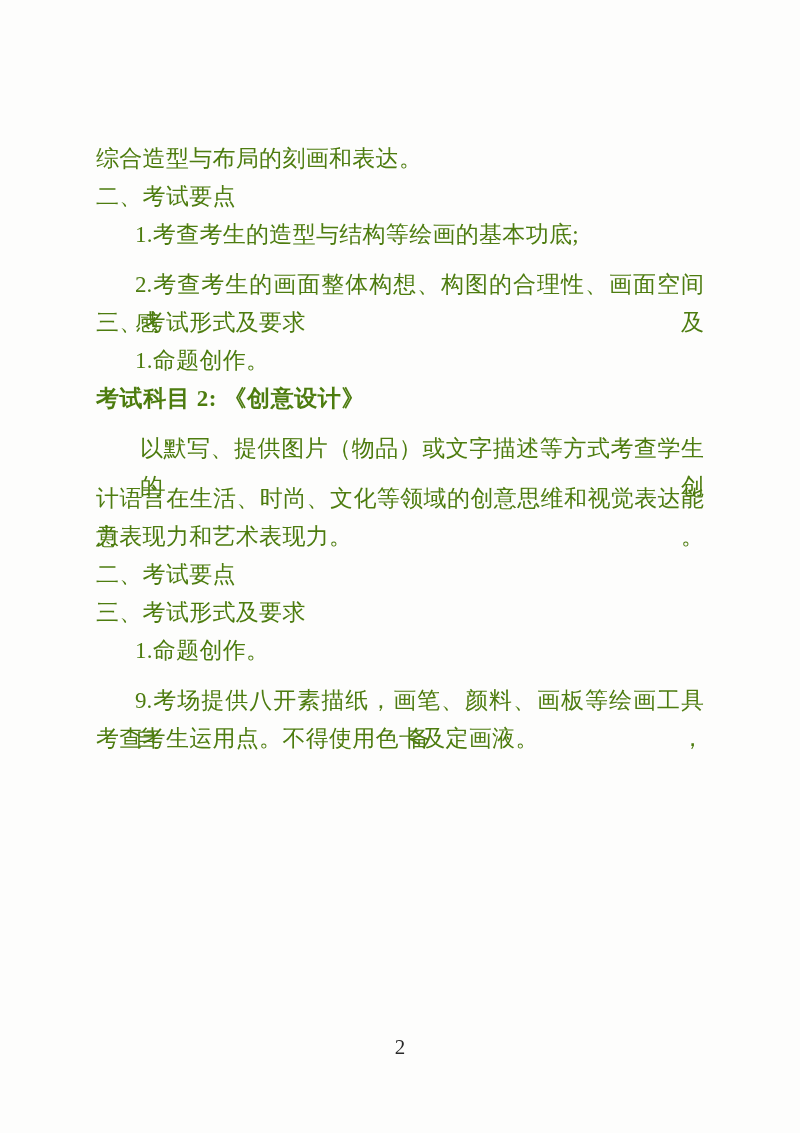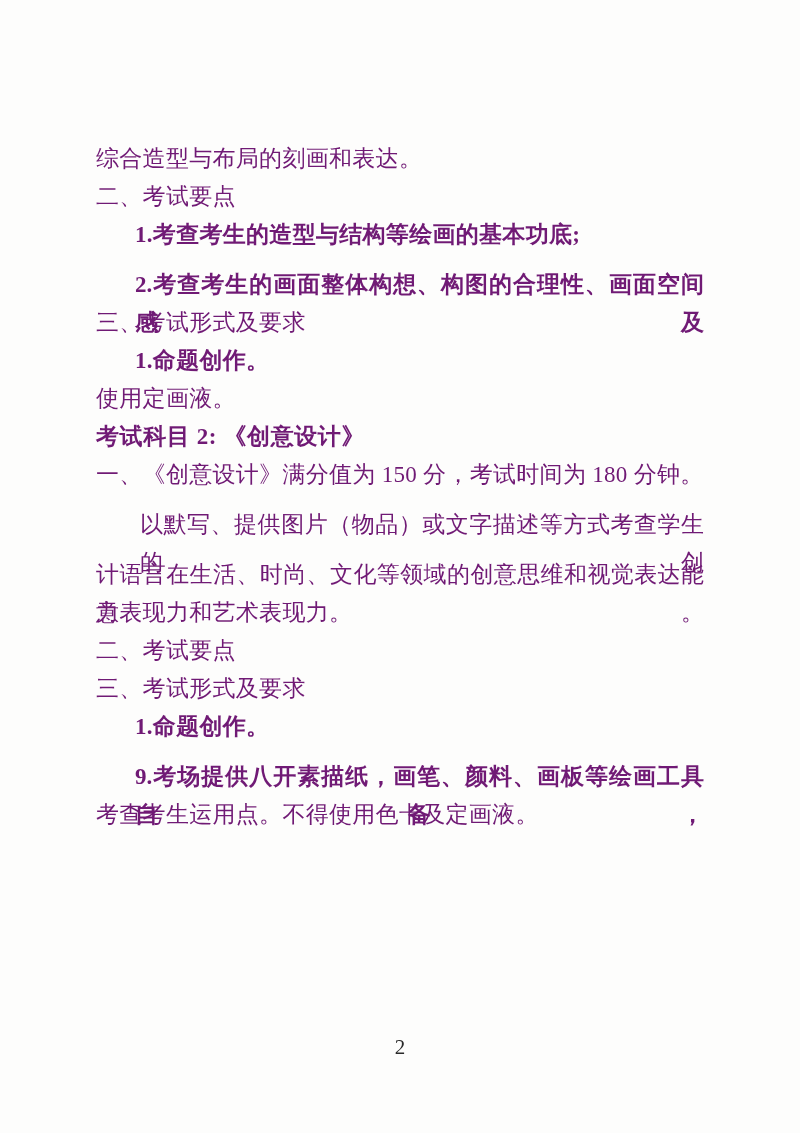--- a/index.html
+++ b/index.html
@@ -18,31 +18,30 @@
     height: 1133px;
     background: #fdfdfc;
     overflow: hidden;
   }
   .content {
     position: absolute;
     left: 96px;
     top: 140px;
     width: 608px;
     font-size: 23px;
-    color: #701a75;
+    color: #4d7c0f;
     -webkit-font-smoothing: antialiased;
   }
   .line {
     height: 38px;
     line-height: 38px;
     letter-spacing: 0.3px;
   }
   .item {
     padding-left: 39px;
-    font-weight: bold;
   }
   .indent {
     padding-left: 44px;
   }
   .just {
     text-align: justify;
     text-align-last: justify;
     text-justify: inter-character;
     letter-spacing: 0;
     margin-top: 12px;
@@ -67,23 +66,21 @@
 <body>
 
 <div class="page">
   <div class="content" id="doc-body">
       <div class="line">综合造型与布局的刻画和表达。</div>
       <div class="line">二、考试要点</div>
       <div class="line item">1.考查考生的造型与结构等绘画的基本功底;</div>
       <div class="line item just">2.考查考生的画面整体构想、构图的合理性、画面空间感及</div>
       <div class="line">三、考试形式及要求</div>
       <div class="line item">1.命题创作。</div>
-      <div class="line">使用定画液。</div>
       <div class="line heading">考试科目 2: 《创意设计》</div>
-      <div class="line">一、《创意设计》满分值为 150 分，考试时间为 180 分钟。</div>
       <div class="line indent just">以默写、提供图片（物品）或文字描述等方式考查学生的创</div>
       <div class="line just">计语言在生活、时尚、文化等领域的创意思维和视觉表达能力。</div>
       <div class="line">意表现力和艺术表现力。</div>
       <div class="line">二、考试要点</div>
       <div class="line">三、考试形式及要求</div>
       <div class="line item">1.命题创作。</div>
       <div class="line item just">9.考场提供八开素描纸，画笔、颜料、画板等绘画工具自备，</div>
       <div class="line">考查考生运用点。不得使用色卡及定画液。</div>
     </div>
   <div class="page-number">2</div>

